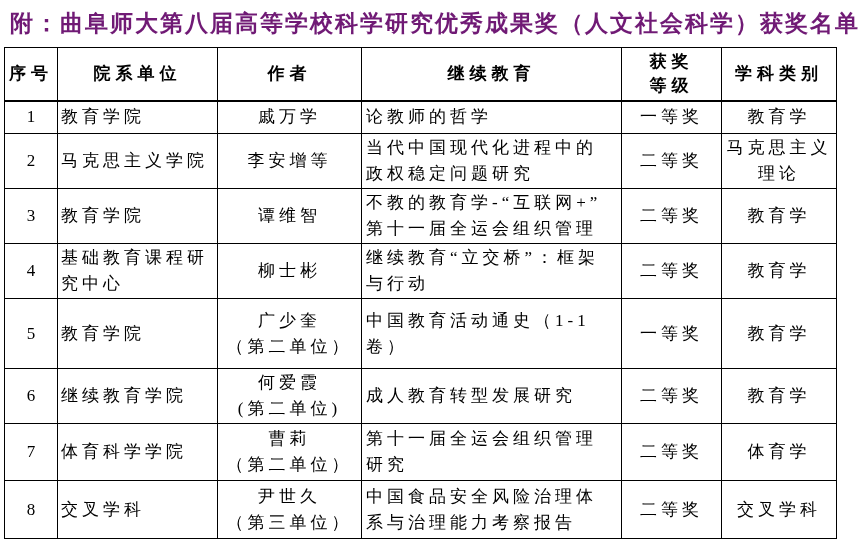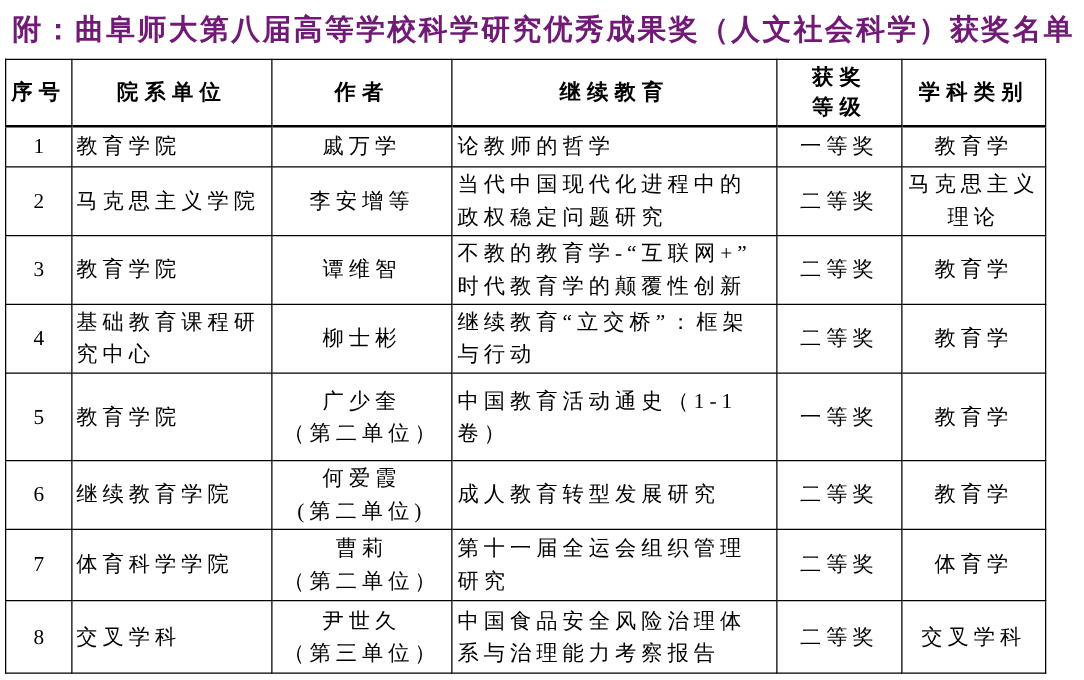--- a/index.html
+++ b/index.html
@@ -113,21 +113,21 @@
 政权稳定问题研究</td>
       <td class="col-award">二等奖</td>
       <td class="col-category">马克思主义
 理论</td>
     </tr>
     <tr style="height:55px">
       <td class="col-serial">3</td>
       <td class="col-dept">教育学院</td>
       <td class="col-author">谭维智</td>
       <td class="col-work">不教的教育学-“互联网+”
-时代教育学的颠覆性创新</td>
+第十一届全运会组织管理</td>
       <td class="col-award">二等奖</td>
       <td class="col-category">教育学</td>
     </tr>
     <tr style="height:55px">
       <td class="col-serial">4</td>
       <td class="col-dept">基础教育课程研
 究中心</td>
       <td class="col-author">柳士彬</td>
       <td class="col-work">继续教育“立交桥”：框架
 与行动</td>

